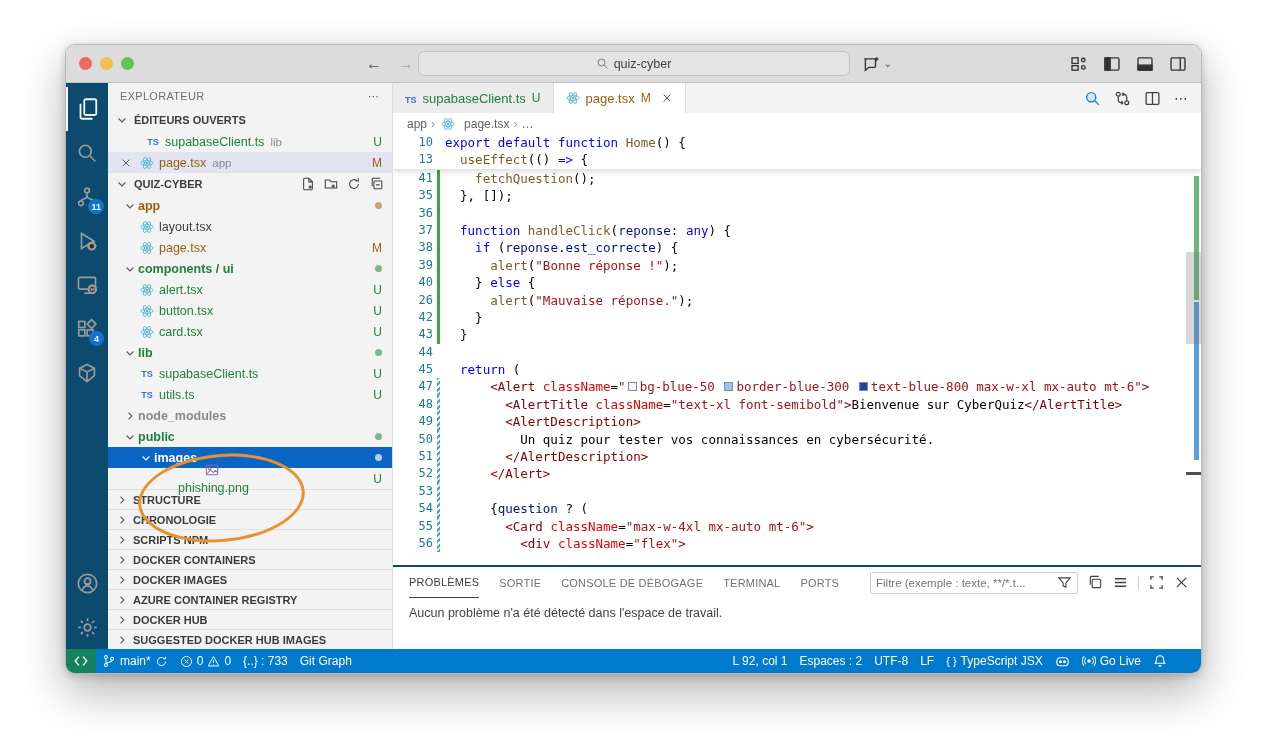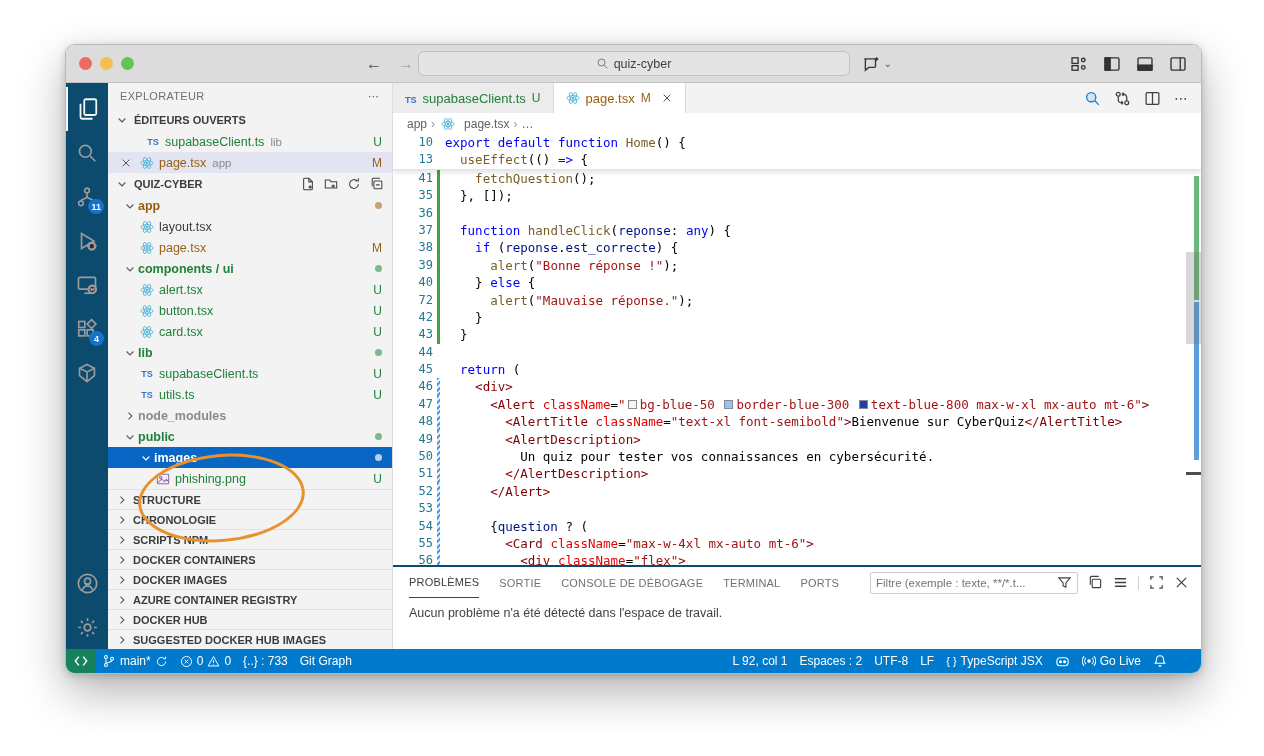--- a/index.html
+++ b/index.html
@@ -448,21 +448,21 @@
               <span class="chev" style="color: rgb(255, 255, 255);">
                 <svg width="12" height="12" viewBox="0 0 16 16" fill="none" stroke="currentColor" stroke-width="1.2">
                   <path d="M3.5 6l4.5 4.5L12.5 6" stroke-width="1.5"></path>
                 </svg>
               </span>
               <span class="lbl c-def" style="font-weight: 600;">images</span>
             </span>
             <span class="badge dot" style="background: rgb(185, 207, 232);"></span>
           </div>
           <div class="row">
-            <span style="display: flex; align-items: center; padding-left: 46px;">
+            <span style="display: flex; align-items: center; padding-left: 70px; flex-direction: column;">
               <span class="ficon">
                 <svg width="14" height="14" viewBox="0 0 16 16" fill="none" stroke="#9068b0" stroke-width="1.2">
                   <rect x="1.5" y="2.5" width="13" height="11" rx="1"></rect>
                   <circle cx="5.4" cy="6.2" r="1.3"></circle>
                   <path d="M2.5 12l4-4 3 3 2.5-2.5 2.5 2.5"></path>
                 </svg>
               </span>
               <span class="lbl c-green">phishing.png</span>
             </span>
             <span class="badge c-green">U</span>
@@ -607,26 +607,25 @@
             <div class="code-line"><span class="ln">13</span><span class="gut"></span><span class="code"><span class="tk-d">  </span><span class="tk-f">useEffect</span><span class="tk-d">(() </span><span class="tk-k">=&gt;</span><span class="tk-d"> {</span></span></div>
           </div>
         <div id="code-lines">
             <div class="code-line"><span class="ln">41</span><span class="gut add"></span><span class="code"><span class="tk-d">    </span><span class="tk-f">fetchQuestion</span><span class="tk-d">();</span></span></div>
             <div class="code-line"><span class="ln">35</span><span class="gut add"></span><span class="code"><span class="tk-d">  }, []);</span></span></div>
             <div class="code-line"><span class="ln">36</span><span class="gut add"></span><span class="code"></span></div>
             <div class="code-line"><span class="ln">37</span><span class="gut add"></span><span class="code"><span class="tk-d">  </span><span class="tk-k">function</span><span class="tk-d"> </span><span class="tk-f">handleClick</span><span class="tk-d">(</span><span class="tk-v">reponse</span><span class="tk-d">: </span><span class="tk-k">any</span><span class="tk-d">) {</span></span></div>
             <div class="code-line"><span class="ln">38</span><span class="gut add"></span><span class="code"><span class="tk-d">    </span><span class="tk-k">if</span><span class="tk-d"> (</span><span class="tk-v">reponse</span><span class="tk-d">.</span><span class="tk-v">est_correcte</span><span class="tk-d">) {</span></span></div>
             <div class="code-line"><span class="ln">39</span><span class="gut add"></span><span class="code"><span class="tk-d">      </span><span class="tk-f">alert</span><span class="tk-d">(</span><span class="tk-s">"Bonne réponse !"</span><span class="tk-d">);</span></span></div>
             <div class="code-line"><span class="ln">40</span><span class="gut add"></span><span class="code"><span class="tk-d">    } </span><span class="tk-k">else</span><span class="tk-d"> {</span></span></div>
-            <div class="code-line"><span class="ln">72</span><span class="gut add"></span><span class="code"><span class="tk-d">      </span><span class="tk-f">alert</span><span class="tk-d">(</span><span class="tk-s">"Mauvaise réponse."</span><span class="tk-d">);</span></span></div>
+            <div class="code-line"><span class="ln">26</span><span class="gut add"></span><span class="code"><span class="tk-d">      </span><span class="tk-f">alert</span><span class="tk-d">(</span><span class="tk-s">"Mauvaise réponse."</span><span class="tk-d">);</span></span></div>
             <div class="code-line"><span class="ln">42</span><span class="gut add"></span><span class="code"><span class="tk-d">    }</span></span></div>
             <div class="code-line"><span class="ln">43</span><span class="gut add"></span><span class="code"><span class="tk-d">  }</span></span></div>
             <div class="code-line"><span class="ln">44</span><span class="gut"></span><span class="code"></span></div>
             <div class="code-line"><span class="ln">45</span><span class="gut"></span><span class="code"><span class="tk-d">  </span><span class="tk-k">return</span><span class="tk-d"> (</span></span></div>
-            <div class="code-line"><span class="ln">46</span><span class="gut mod"></span><span class="code"><span class="tk-d">    </span><span class="tk-g">&lt;div&gt;</span></span></div>
             <div class="code-line"><span class="ln">47</span><span class="gut mod"></span><span class="code"><span class="tk-d">      </span><span class="tk-g">&lt;Alert</span><span class="tk-d"> </span><span class="tk-a">className</span><span class="tk-d">=</span><span class="tk-s">"</span><span class="sw" style="background: rgb(239, 246, 255);"></span><span class="tk-s">bg-blue-50 </span><span class="sw" style="background: rgb(147, 197, 253);"></span><span class="tk-s">border-blue-300 </span><span class="sw" style="background: rgb(30, 64, 175);"></span><span class="tk-s">text-blue-800 max-w-xl mx-auto mt-6"</span><span class="tk-g">&gt;</span></span></div>
             <div class="code-line"><span class="ln">48</span><span class="gut mod"></span><span class="code"><span class="tk-d">        </span><span class="tk-g">&lt;AlertTitle</span><span class="tk-d"> </span><span class="tk-a">className</span><span class="tk-d">=</span><span class="tk-s">"text-xl font-semibold"</span><span class="tk-g">&gt;</span><span class="tk-d">Bienvenue sur CyberQuiz</span><span class="tk-g">&lt;/AlertTitle&gt;</span></span></div>
             <div class="code-line"><span class="ln">49</span><span class="gut mod"></span><span class="code"><span class="tk-d">        </span><span class="tk-g">&lt;AlertDescription&gt;</span></span></div>
             <div class="code-line"><span class="ln">50</span><span class="gut mod"></span><span class="code"><span class="tk-d">          Un quiz pour tester vos connaissances en cybersécurité.</span></span></div>
             <div class="code-line"><span class="ln">51</span><span class="gut mod"></span><span class="code"><span class="tk-d">        </span><span class="tk-g">&lt;/AlertDescription&gt;</span></span></div>
             <div class="code-line"><span class="ln">52</span><span class="gut mod"></span><span class="code"><span class="tk-d">      </span><span class="tk-g">&lt;/Alert&gt;</span></span></div>
             <div class="code-line"><span class="ln">53</span><span class="gut mod"></span><span class="code"></span></div>
             <div class="code-line"><span class="ln">54</span><span class="gut mod"></span><span class="code"><span class="tk-d">      {</span><span class="tk-v">question</span><span class="tk-d"> ? (</span></span></div>
             <div class="code-line"><span class="ln">55</span><span class="gut mod"></span><span class="code"><span class="tk-d">        </span><span class="tk-g">&lt;Card</span><span class="tk-d"> </span><span class="tk-a">className</span><span class="tk-d">=</span><span class="tk-s">"max-w-4xl mx-auto mt-6"</span><span class="tk-g">&gt;</span></span></div>
             <div class="code-line"><span class="ln">56</span><span class="gut mod"></span><span class="code"><span class="tk-d">          </span><span class="tk-g">&lt;div</span><span class="tk-d"> </span><span class="tk-a">className</span><span class="tk-d">=</span><span class="tk-s">"flex"</span><span class="tk-g">&gt;</span></span></div>

